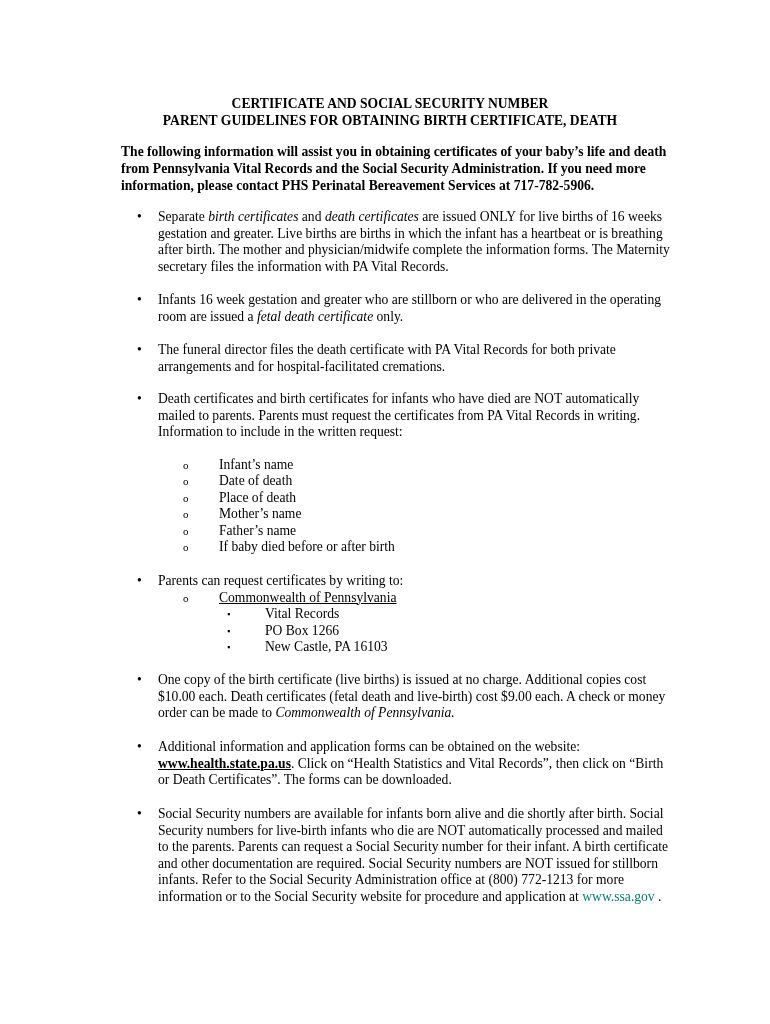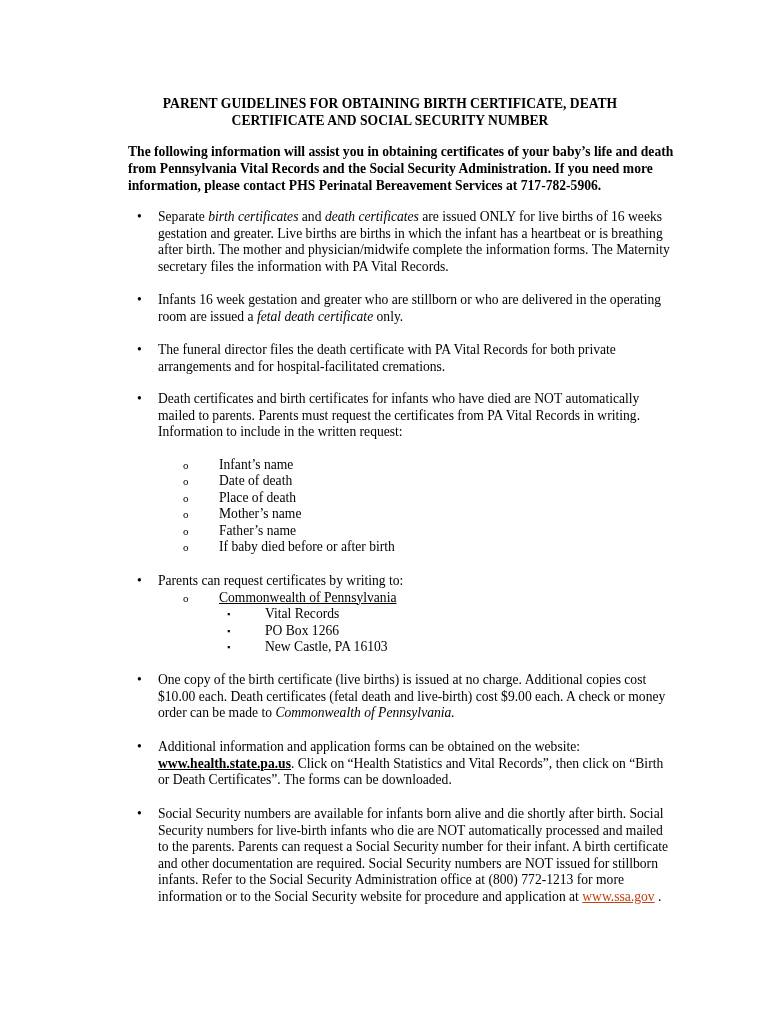--- a/index.html
+++ b/index.html
@@ -1,44 +1,44 @@
 <!DOCTYPE html>
 <html><head>
 <meta charset="utf-8">
 <style>
   html, body { margin:0; padding:0; background:#ffffff; }
   body { width:770px; height:1024px; position:relative; overflow:hidden;
          font-family:"Liberation Serif", "DejaVu Serif", serif; color:#000; }
   .page { position:absolute; left:0; top:0; width:770px; height:1024px; }
   .title { position:absolute; left:100px; width:580px; top:95px; text-align:center;
            font-weight:bold; font-size:13.6px; line-height:17px; }
-  .intro { position:absolute; left:128px; width:560px; top:143px;
+  .intro { position:absolute; left:121px; width:560px; top:143px;
            font-weight:bold; font-size:13.6px; line-height:17px;font-family:Liberation Serif, serif; }
   .blk { position:absolute; left:113px; width:560px; font-size:13.6px; line-height:16.5px; }
   .bullet { position:absolute; left:24px; top:0; }
   .btext { margin-left:45px; }
   .sub { position:relative; height:16.5px; }
   .sub .m { position:absolute; left:70px; font-size:11px; }
   .sub .t { position:absolute; left:90px;margin-left:16px; }
   .sub2 .m { position:absolute; left:70px; font-size:11px; }
   .sub2 .t { position:absolute; left:90px;text-decoration:underline; }
   .sub3 .m { position:absolute; left:114px; font-size:9px; }
   .sub3 .t { position:absolute; left:136px; }
   a.lnk { color:#000; text-decoration:underline;font-weight:bold; }
-  a.gray { color:#c2410c; text-decoration:underline; }
+  a.gray { color:#0f766e; }
   i { }
 </style>
 </head>
 <body>
 
 <div class="page">
 
   <div class="title">
+    <div>CERTIFICATE AND SOCIAL SECURITY NUMBER</div>
     <div>PARENT GUIDELINES FOR OBTAINING  BIRTH CERTIFICATE,  DEATH</div>
-    <div>CERTIFICATE AND SOCIAL SECURITY NUMBER</div>
   </div>
 
   <div class="intro">The following information will assist you in obtaining certificates of your baby’s life and death from Pennsylvania Vital Records and the Social Security Administration.  If you need more information, please contact PHS Perinatal Bereavement Services at 717-782-5906.</div>
 
   <div class="blk" style="top:209px;">
     <span class="bullet">•</span>
     <div class="btext"><span>Separate </span><i>birth certificates</i><span> and </span><i>death certificates</i><span> are issued ONLY for live births of 16 weeks gestation and greater.  Live births are births in which the infant has a heartbeat or is breathing after birth.  The mother and physician/midwife complete the information forms. The Maternity secretary files the information with PA Vital Records.</span></div>
   </div>
 
   <div class="blk" style="top:292px;">

